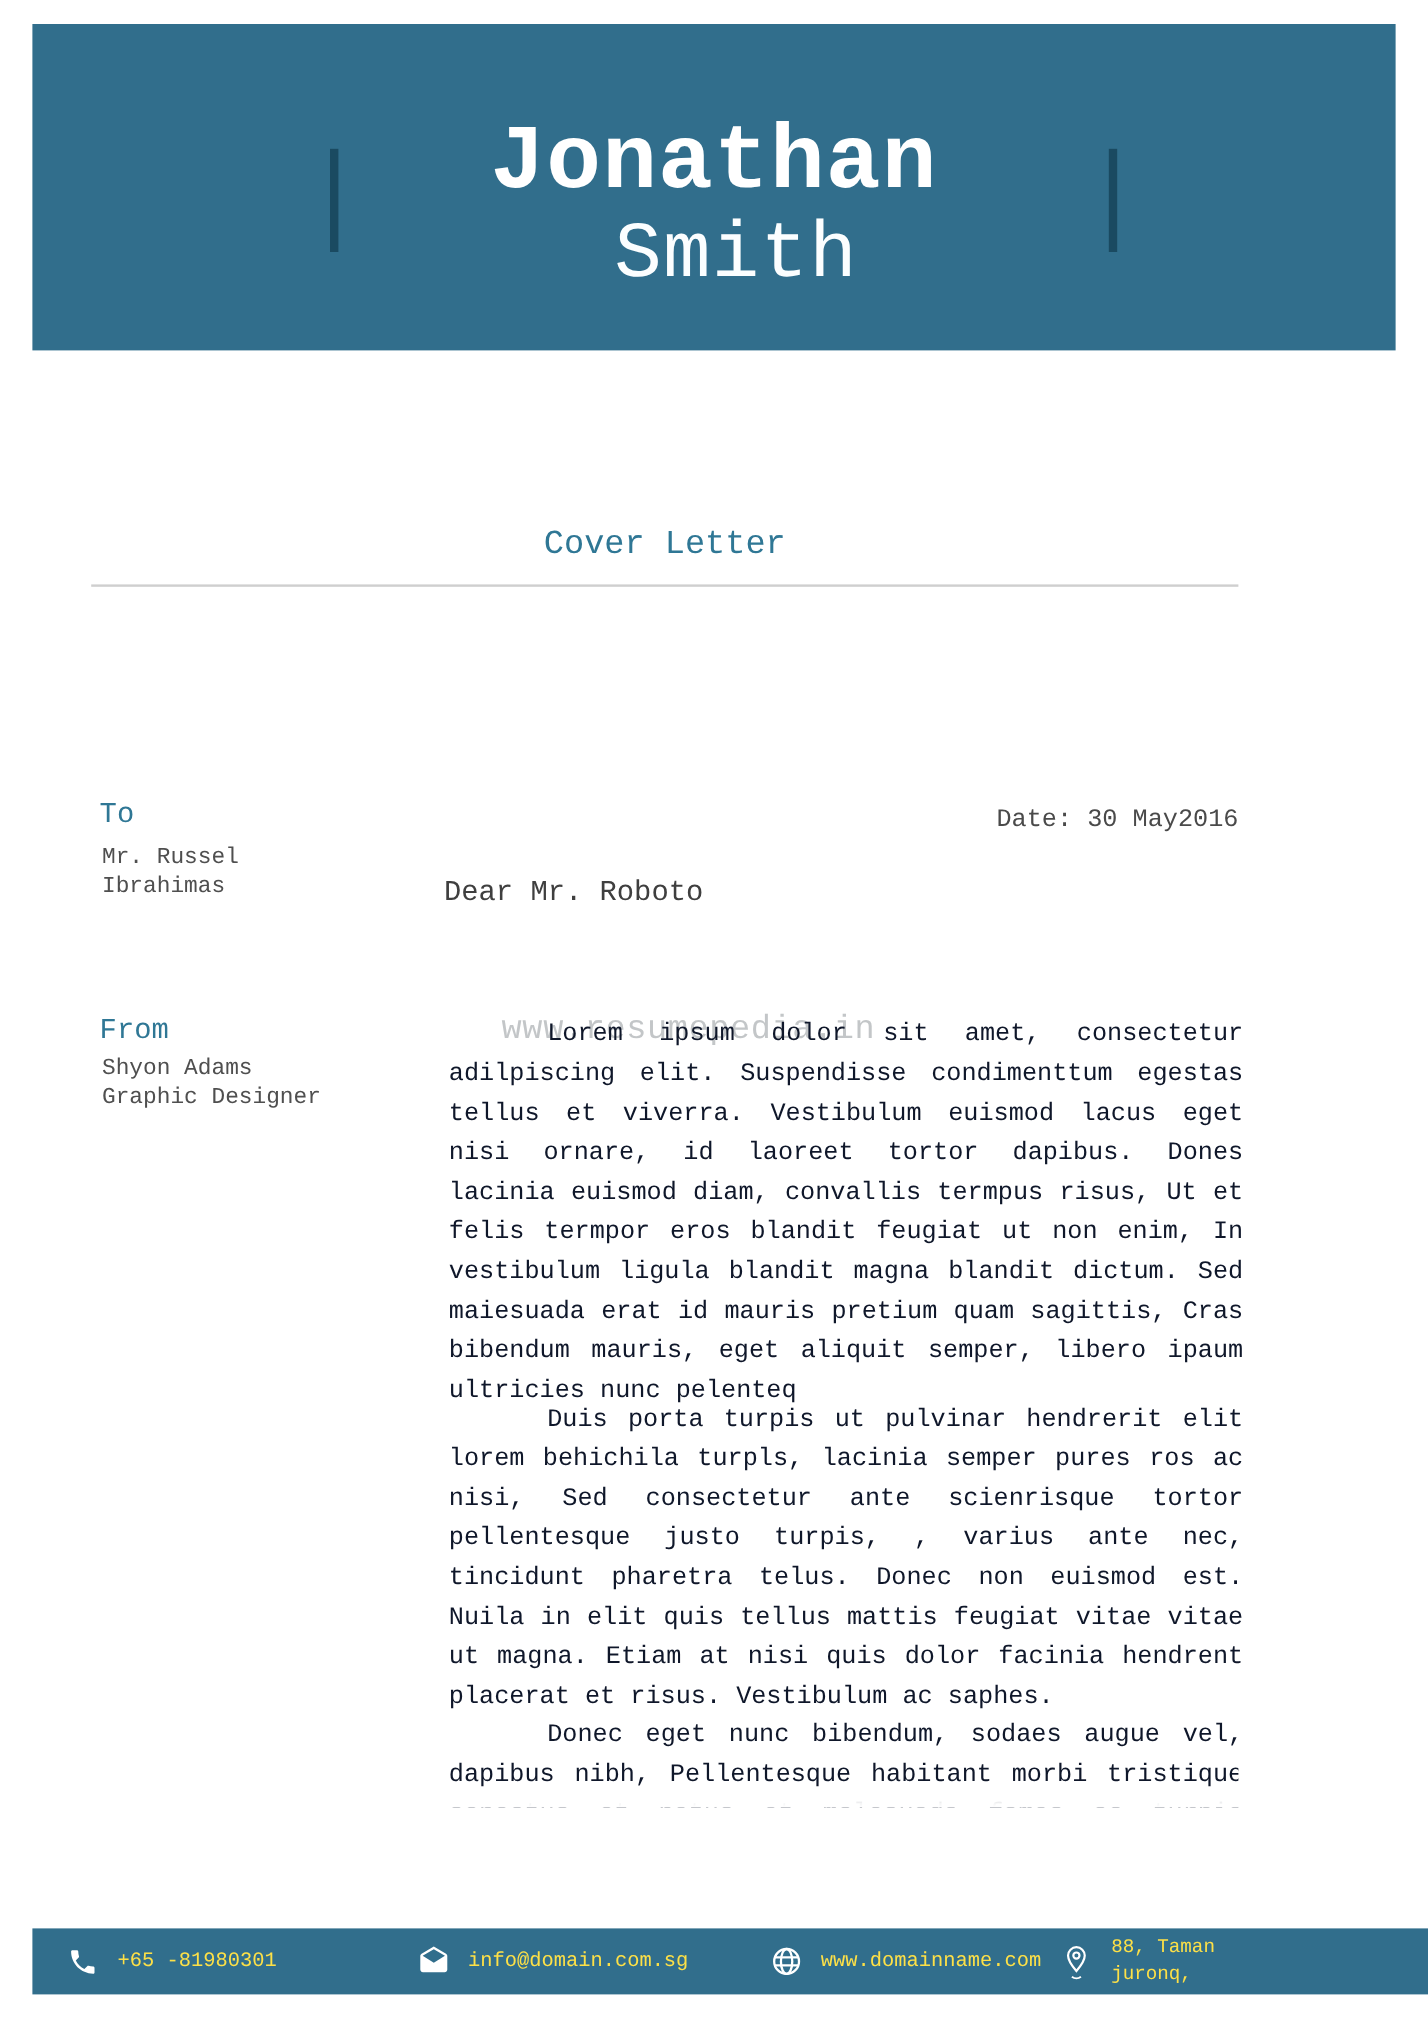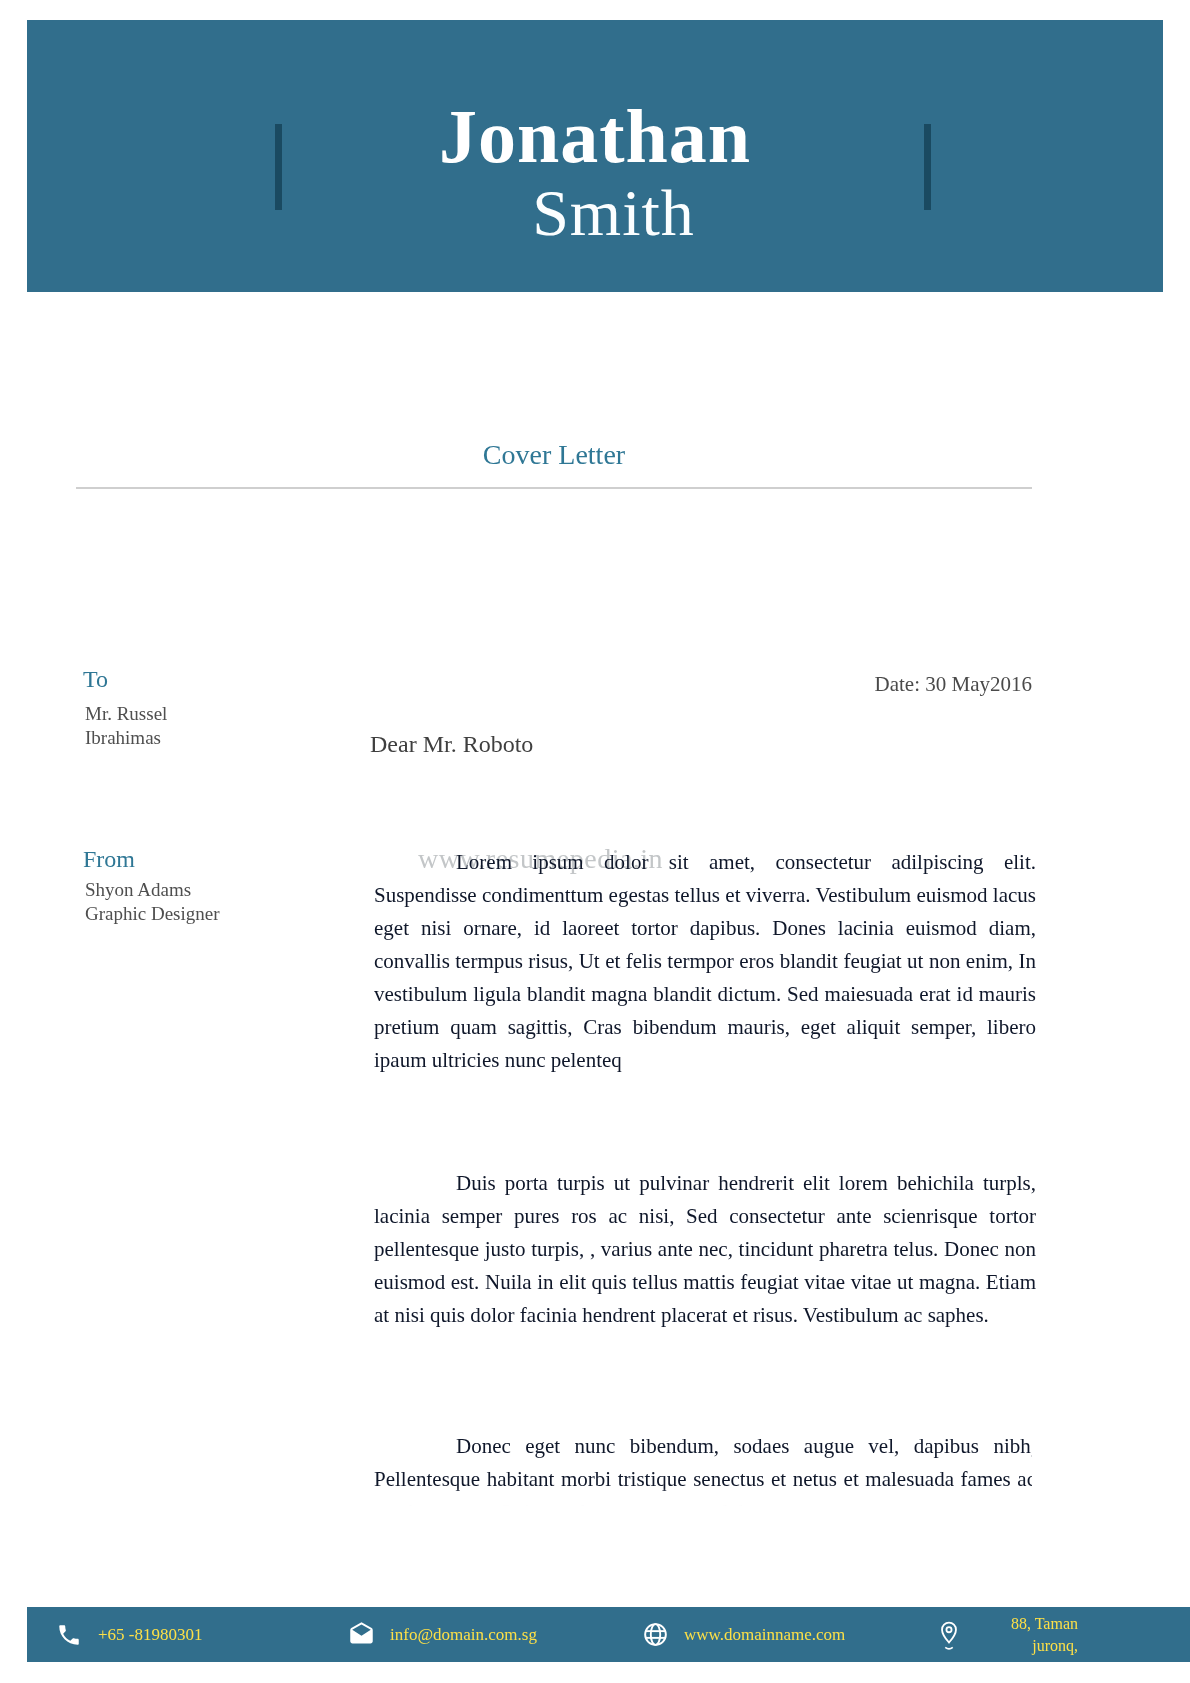--- a/index.html
+++ b/index.html
@@ -1,20 +1,20 @@
 <!DOCTYPE html>
 <html><head>
 <meta charset="utf-8">
 <style>
   html,body{margin:0;padding:0;background:#ffffff;}
   .page{
     position:relative;
     width:1190px;height:1683px;
     background:#ffffff;
-    font-family:Liberation Serif, serif;
+    font-family:Liberation Mono, monospace;
     overflow:hidden;
     border-radius:20px;
   }
   
   .banner{
     position:absolute;left:27px;top:20px;width:1136px;height:272px;
     background:#316E8C;
   }
   .vbar{position:absolute;top:104px;width:7px;height:86px;background:#1A4A61;}
   .vbar.left{left:248px;}
@@ -69,21 +69,21 @@
     position:absolute;left:27px;top:1607px;width:1136px;height:55px;
     background:#316E8C;color:#fde047;padding-left:28px;
   }
   .footer-item{
     position:absolute;top:0;height:100%;
     display:flex;align-items:center;gap:15px;font-size:17px;
   }
   .footer-item.f-phone{left:28px;}
   .footer-item.f-email{left:320px;}
   .footer-item.f-web{left:614px;justify-content:space-between;}
-  .footer-item.f-addr{left:908px;text-align:right;}
+  .footer-item.f-addr{left:856px;}
   .f-addr .label{width:100px;line-height:1.35;font-size:16px;}
   .icon{display:inline-flex;width:28px;height:28px;align-items:center;justify-content:center;flex:0 0 auto;}
   .icon svg{display:block;}
 </style>
 </head>
 <body>
 
 <div class="page">
 
   <header class="banner">

